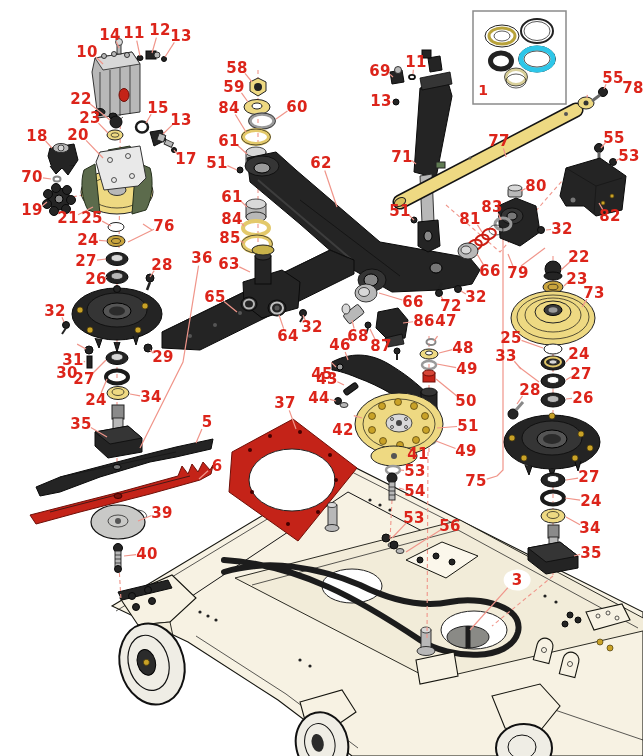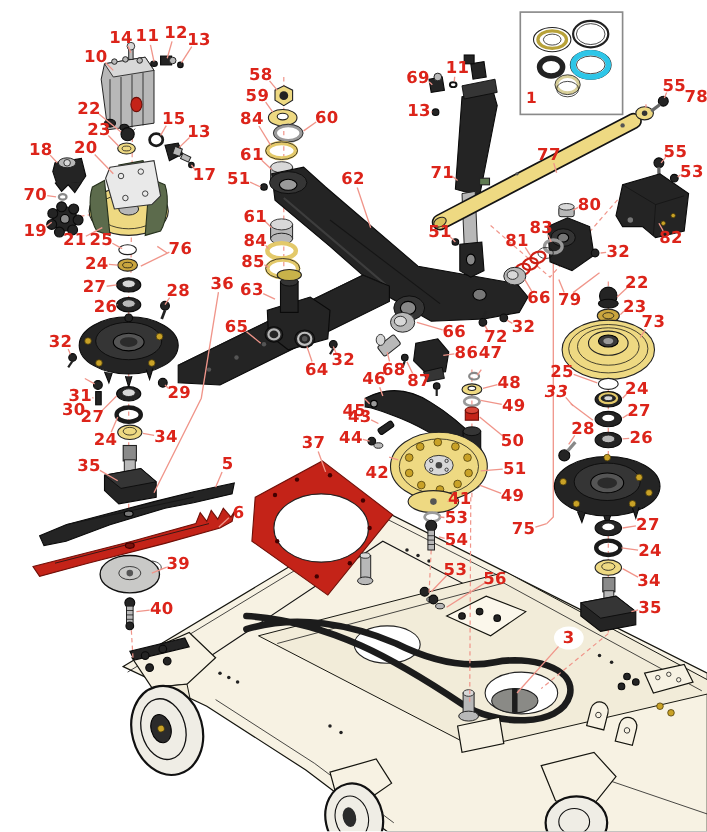--- a/index.html
+++ b/index.html
@@ -722,21 +722,21 @@
       <span class="callout" style="left: 81px; top: 424px;">35</span>
       <span class="callout" style="left: 207px; top: 422px;">5</span>
       <span class="callout" style="left: 217px; top: 466px;">6</span>
       <span class="callout" style="left: 285px; top: 403px;">37</span>
       <span class="callout" style="left: 162px; top: 513px;">39</span>
       <span class="callout" style="left: 147px; top: 554px;">40</span>
       <span class="callout" style="left: 579px; top: 257px;">22</span>
       <span class="callout" style="left: 577px; top: 279px;">23</span>
       <span class="callout" style="left: 594px; top: 293px;">73</span>
       <span class="callout" style="left: 511px; top: 338px;">25</span>
-      <span class="callout" style="left: 506px; top: 356px; font-style: italic;">33</span>
+      <span class="callout" style="left: 506px; top: 356px;">33</span>
       <span class="callout" style="left: 579px; top: 354px;">24</span>
       <span class="callout" style="left: 581px; top: 374px;">27</span>
       <span class="callout" style="left: 530px; top: 390px;">28</span>
       <span class="callout" style="left: 583px; top: 398px;">26</span>
       <span class="callout" style="left: 589px; top: 477px;">27</span>
       <span class="callout" style="left: 591px; top: 501px;">24</span>
       <span class="callout" style="left: 590px; top: 528px;">34</span>
       <span class="callout" style="left: 591px; top: 553px;">35</span>
       <span class="callout" style="left: 414px; top: 518px;">53</span>
       <span class="callout" style="left: 450px; top: 526px;">56</span>

